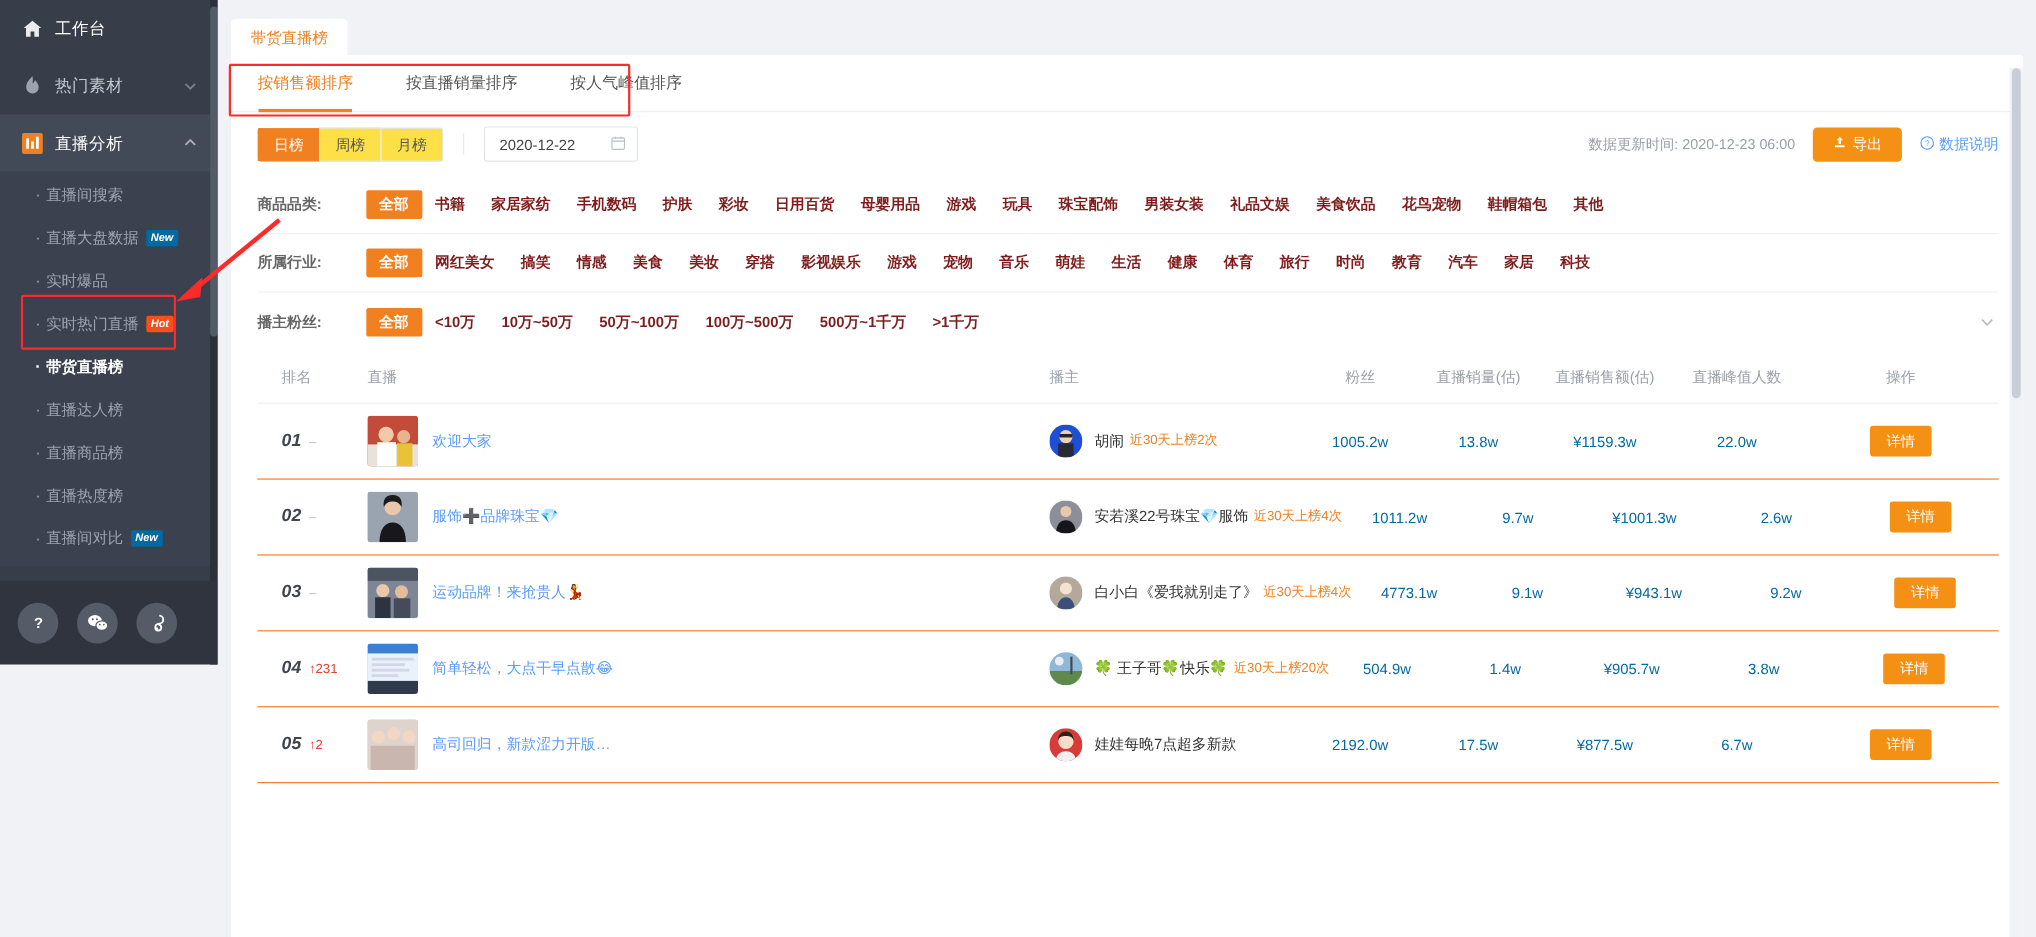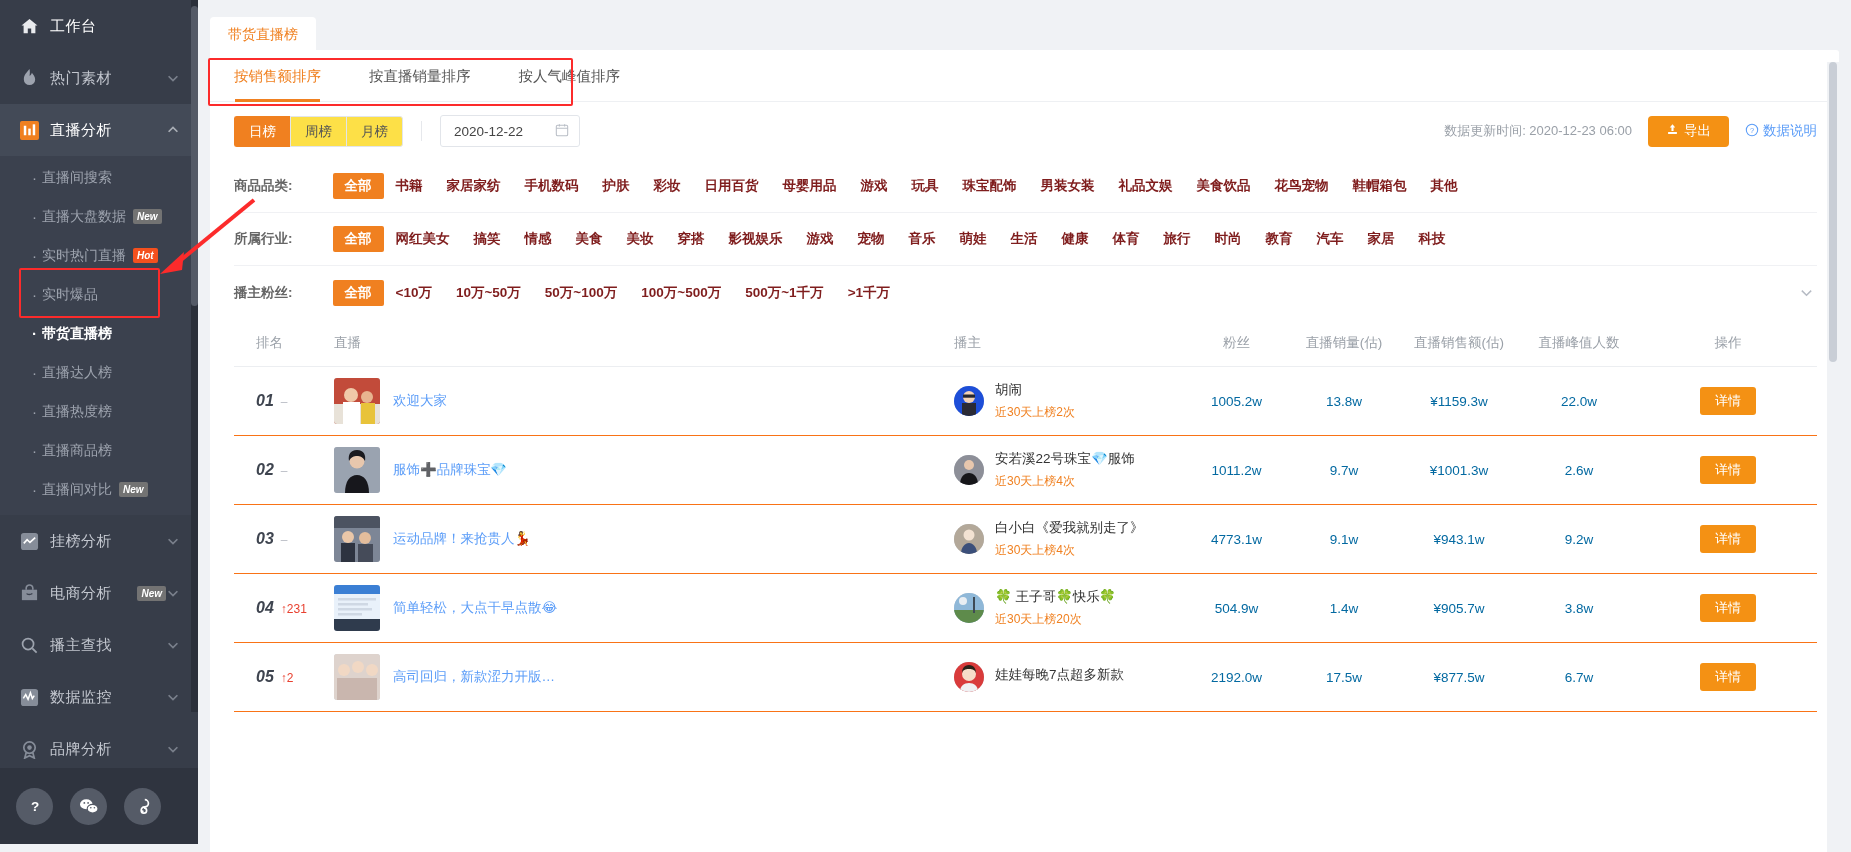--- a/index.html
+++ b/index.html
@@ -8,21 +8,21 @@
     font-family: "Liberation Sans", "DejaVu Sans", sans-serif;
     background: #f0f2f5;
     font-size: 14px;
     color: #333;
   }
   #app { display: flex; width: 1851px; height: 852px; position: relative; }
 
   
   .sidebar {
     width: 198px;
-    height: 844px;
+    height: 604px;
     background: #373d49;
     flex: 0 0 198px;
     position: relative;
     overflow: hidden;
   }
   .side-scroll { height: 852px; position: relative; }
   .side-group-head {
     display: flex; align-items: center;
     height: 52px; padding: 0 18px 0 20px;
     color: #c3c7cf; font-size: 15px; cursor: pointer;
@@ -46,21 +46,21 @@
     position: relative;
   }
   .sub-item::before {
     content: "·"; position: absolute; left: 32px; top: 50%;
     transform: translateY(-52%); color: #9da3ae; font-size: 15px;
   }
   .sub-item.sel { color: #ffffff; font-weight: bold; }
   .sub-item.sel::before { color: #ffffff; }
   .tag {
     display: inline-block; margin-left: 7px;
-    background: #737373; color: #fff;
+    background: #0369a1; color: #fff;
     font-size: 10px; line-height: 13px;
     padding: 1px 4px 1px 4px; border-radius: 2px;
     font-style: italic; font-weight: bold;
   }
   .tag.hot { background: #f4501e; }
   .sidebar-bottom {
     position: absolute; bottom: 0; left: 0; width: 198px; height: 76px;
     background: #2f343f; display: flex; align-items: center;
     justify-content: flex-start; gap: 17px; padding-left: 16px;
   }
@@ -182,21 +182,21 @@
   .rk-chg.up { color: #e8402f; }
   .thumb {
     width: 46px; height: 46px; border-radius: 3px; flex: 0 0 46px;
     overflow: hidden; position: relative; background:#cfd4dc;
   }
   .live-title { color: #5a9cf8; font-size: 13.5px; cursor: pointer; }
   .avatar {
     width: 30px; height: 30px; border-radius: 50%; flex: 0 0 30px;
     overflow: hidden; background: #c9ced6; position: relative;
   }
-  .host-meta { display: flex; flex-direction: column; gap: 5px; min-width:0; }
+  .host-meta { display: flex; flex-direction: row; gap: 5px; min-width:0; }
   .host-name { font-size: 13.5px; color: #333; white-space: nowrap; }
   .host-sub { font-size: 12px; color: #f08020; white-space: nowrap; }
   .num { font-size: 13.5px; color: #0369a1; }
   .btn-detail {
     display: inline-block; background: #f49114; color: #fff;
     font-size: 13px; padding: 5px 15px; border-radius: 3px; cursor: pointer;
   }
 
   
   .hl {
@@ -260,37 +260,37 @@
 
       <div class="sub-wrap">
         <div class="sub-item">
           <span>直播间搜索</span>
         </div>
         <div class="sub-item">
           <span>直播大盘数据</span>
           <span class="tag">New</span>
         </div>
         <div class="sub-item">
+          <span>实时爆品</span>
+        </div>
+        <div class="sub-item">
           <span>实时热门直播</span>
           <span class="tag hot">Hot</span>
         </div>
-        <div class="sub-item">
-          <span>实时爆品</span>
-        </div>
         <div class="sub-item sel">
           <span>带货直播榜</span>
         </div>
         <div class="sub-item">
           <span>直播达人榜</span>
         </div>
         <div class="sub-item">
+          <span>直播商品榜</span>
+        </div>
+        <div class="sub-item">
           <span>直播热度榜</span>
-        </div>
-        <div class="sub-item">
-          <span>直播商品榜</span>
         </div>
         <div class="sub-item">
           <span>直播间对比</span>
           <span class="tag">New</span>
         </div>
       </div>
 
       <div class="side-group-head">
         <span class="sg-icon">
           <svg width="19" height="19" viewBox="0 0 20 20">

